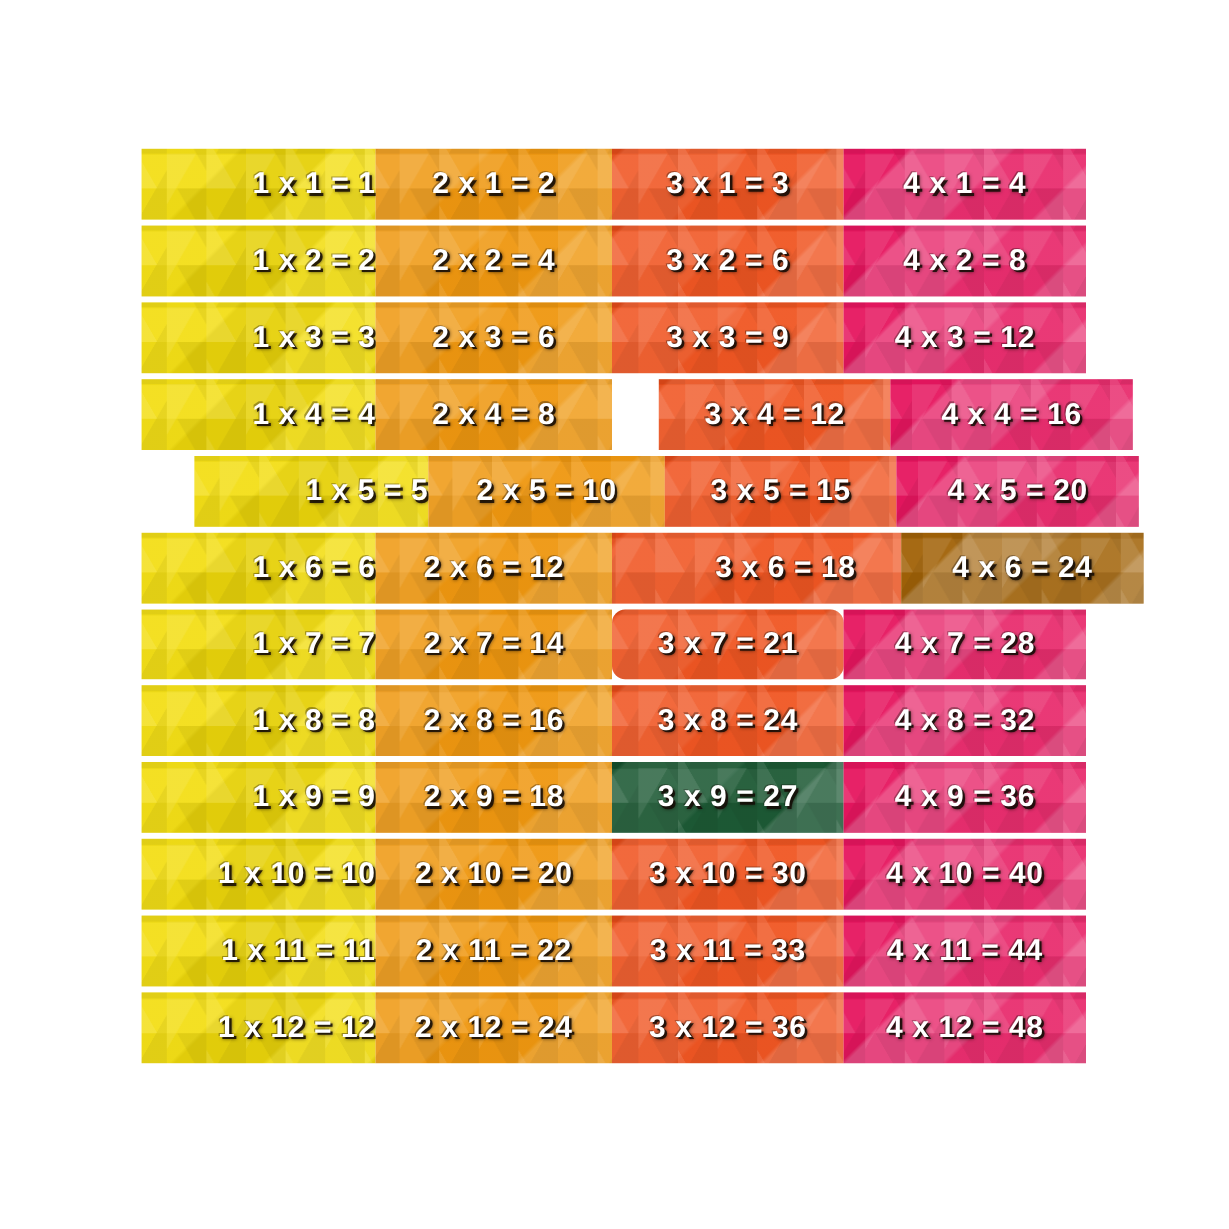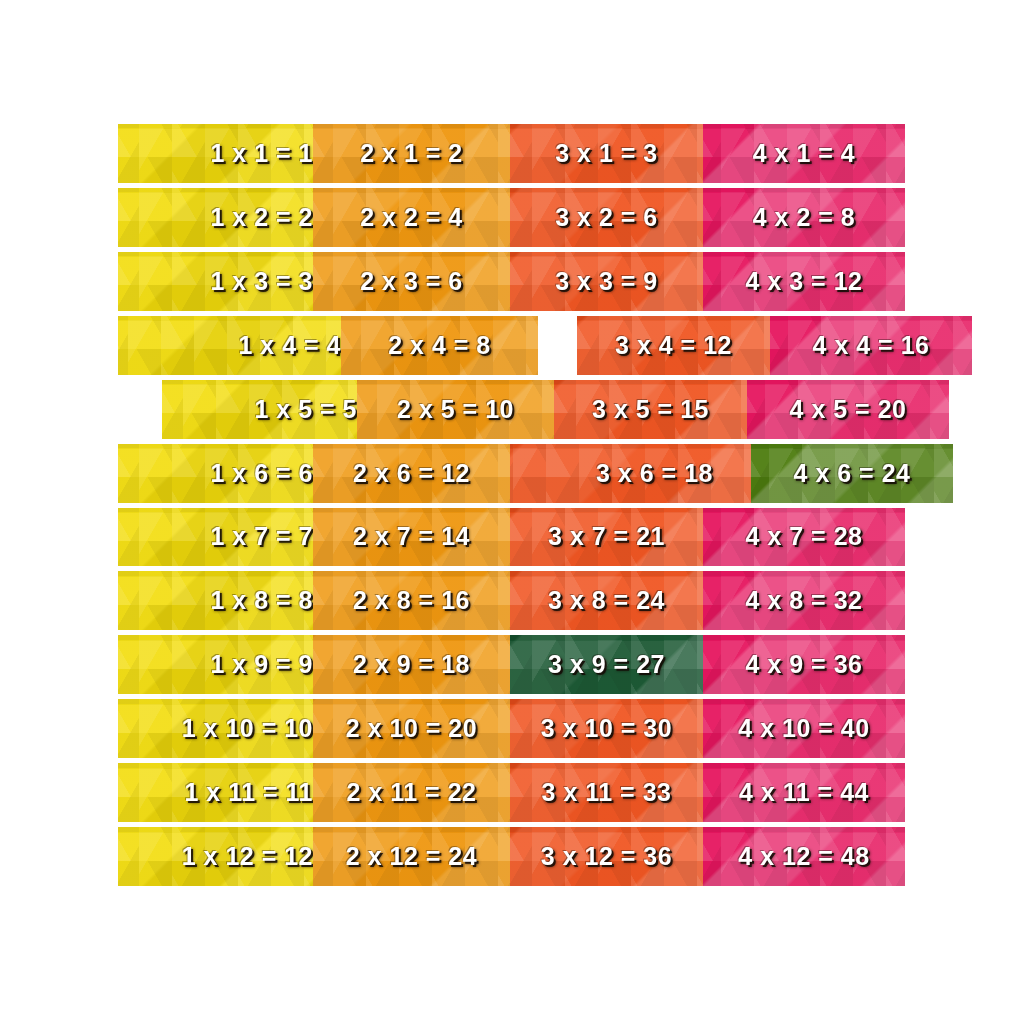--- a/index.html
+++ b/index.html
@@ -220,21 +220,21 @@
           <span class="equation">2 x 3 = 6</span>
         </div>
         <div class="cell col-2" style="background-color: rgb(239, 79, 26);">
           <span class="equation">3 x 3 = 9</span>
         </div>
         <div class="cell col-3" style="background-color: rgb(230, 22, 95);">
           <span class="equation">4 x 3 = 12</span>
         </div>
       </div>
       <div class="table-row">
-        <div class="cell col-0" style="background-color: rgb(242, 220, 11); padding-left: 28px;">
+        <div class="cell col-0" style="background-color: rgb(242, 220, 11);">
           <span class="equation">1 x 4 = 4</span>
         </div>
         <div class="cell col-1" style="background-color: rgb(238, 148, 8);">
           <span class="equation">2 x 4 = 8</span>
         </div>
         <div class="cell col-2" style="background-color: rgb(239, 79, 26); margin-left: 39px;">
           <span class="equation">3 x 4 = 12</span>
         </div>
         <div class="cell col-3" style="background-color: rgb(230, 22, 95);">
           <span class="equation">4 x 4 = 16</span>
@@ -257,32 +257,32 @@
       <div class="table-row">
         <div class="cell col-0" style="background-color: rgb(242, 220, 11);">
           <span class="equation">1 x 6 = 6</span>
         </div>
         <div class="cell col-1" style="background-color: rgb(238, 148, 8);">
           <span class="equation">2 x 6 = 12</span>
         </div>
         <div class="cell col-2" style="background-color: rgb(239, 79, 26); padding-left: 48px;">
           <span class="equation">3 x 6 = 18</span>
         </div>
-        <div class="cell col-3" style="background-color: #4d7c0f;">
+        <div class="cell col-3" style="background-color: #a16207;">
           <span class="equation">4 x 6 = 24</span>
         </div>
       </div>
       <div class="table-row">
         <div class="cell col-0" style="background-color: rgb(242, 220, 11);">
           <span class="equation">1 x 7 = 7</span>
         </div>
         <div class="cell col-1" style="background-color: rgb(238, 148, 8);">
           <span class="equation">2 x 7 = 14</span>
         </div>
-        <div class="cell col-2" style="background-color: rgb(239, 79, 26);">
+        <div class="cell col-2" style="background-color: rgb(239, 79, 26); border-radius: 11px;">
           <span class="equation">3 x 7 = 21</span>
         </div>
         <div class="cell col-3" style="background-color: rgb(230, 22, 95);">
           <span class="equation">4 x 7 = 28</span>
         </div>
       </div>
       <div class="table-row">
         <div class="cell col-0" style="background-color: rgb(242, 220, 11);">
           <span class="equation">1 x 8 = 8</span>
         </div>

